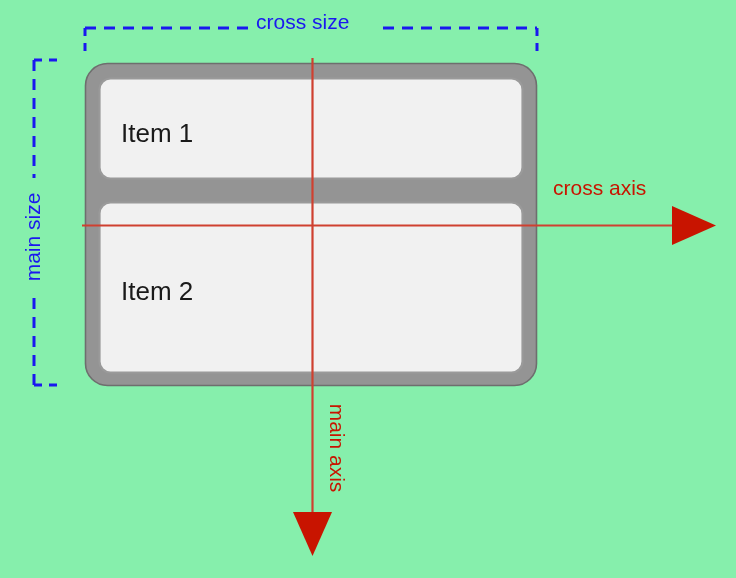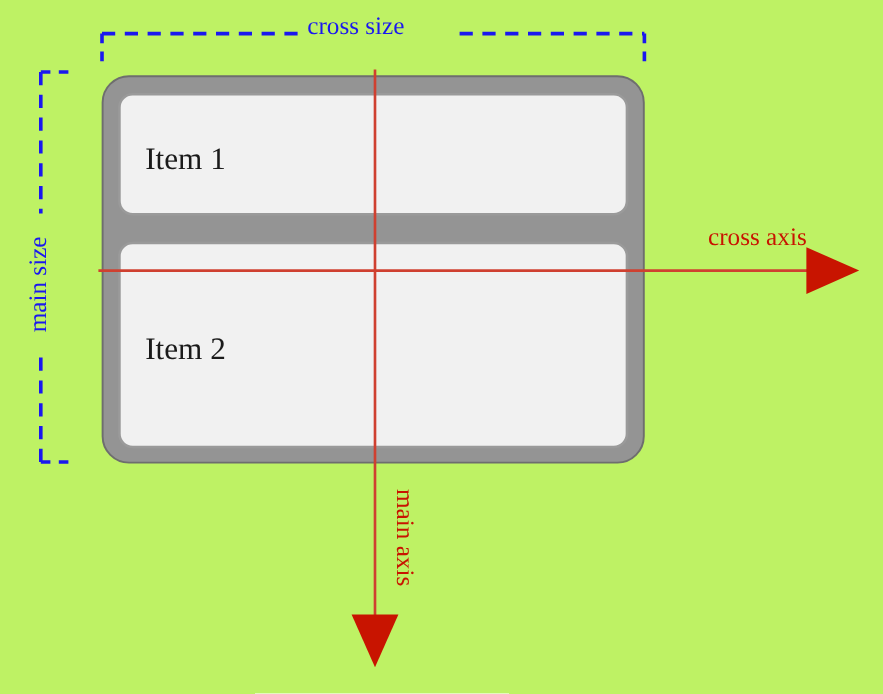--- a/index.html
+++ b/index.html
@@ -7,23 +7,22 @@
     padding: 0;
     background: #ffffff;
   }
   body {
     font-family: "Liberation Sans", sans-serif;
   }
   #diagram-root {
     position: relative;
     width: 736px;
     height: 578px;
-    background: #bef264;
+    background: #86efac;
     overflow: hidden;
-    font-family: Liberation Serif, serif;
   }
   #diagram-svg {
     position: absolute;
     left: 0;
     top: 0;
     width: 736px;
     height: 578px;
   }
   .lbl {
     position: absolute;
@@ -47,22 +46,21 @@
     top: 11px;
   }
   #label-main-size {
     left: 32px;
     top: 237px;
     transform: translate(-50%, -50%) rotate(-90deg);
     transform-origin: center center;
   }
   #label-cross-axis {
     left: 553px;
-    top: 187px;
-    margin-left: 37px;
+    top: 177px;
   }
   #label-main-axis {
     left: 337px;
     top: 448px;
     transform: translate(-50%, -50%) rotate(90deg);
     transform-origin: center center;
   }
   #label-item-1 {
     left: 121px;
     top: 120px;

